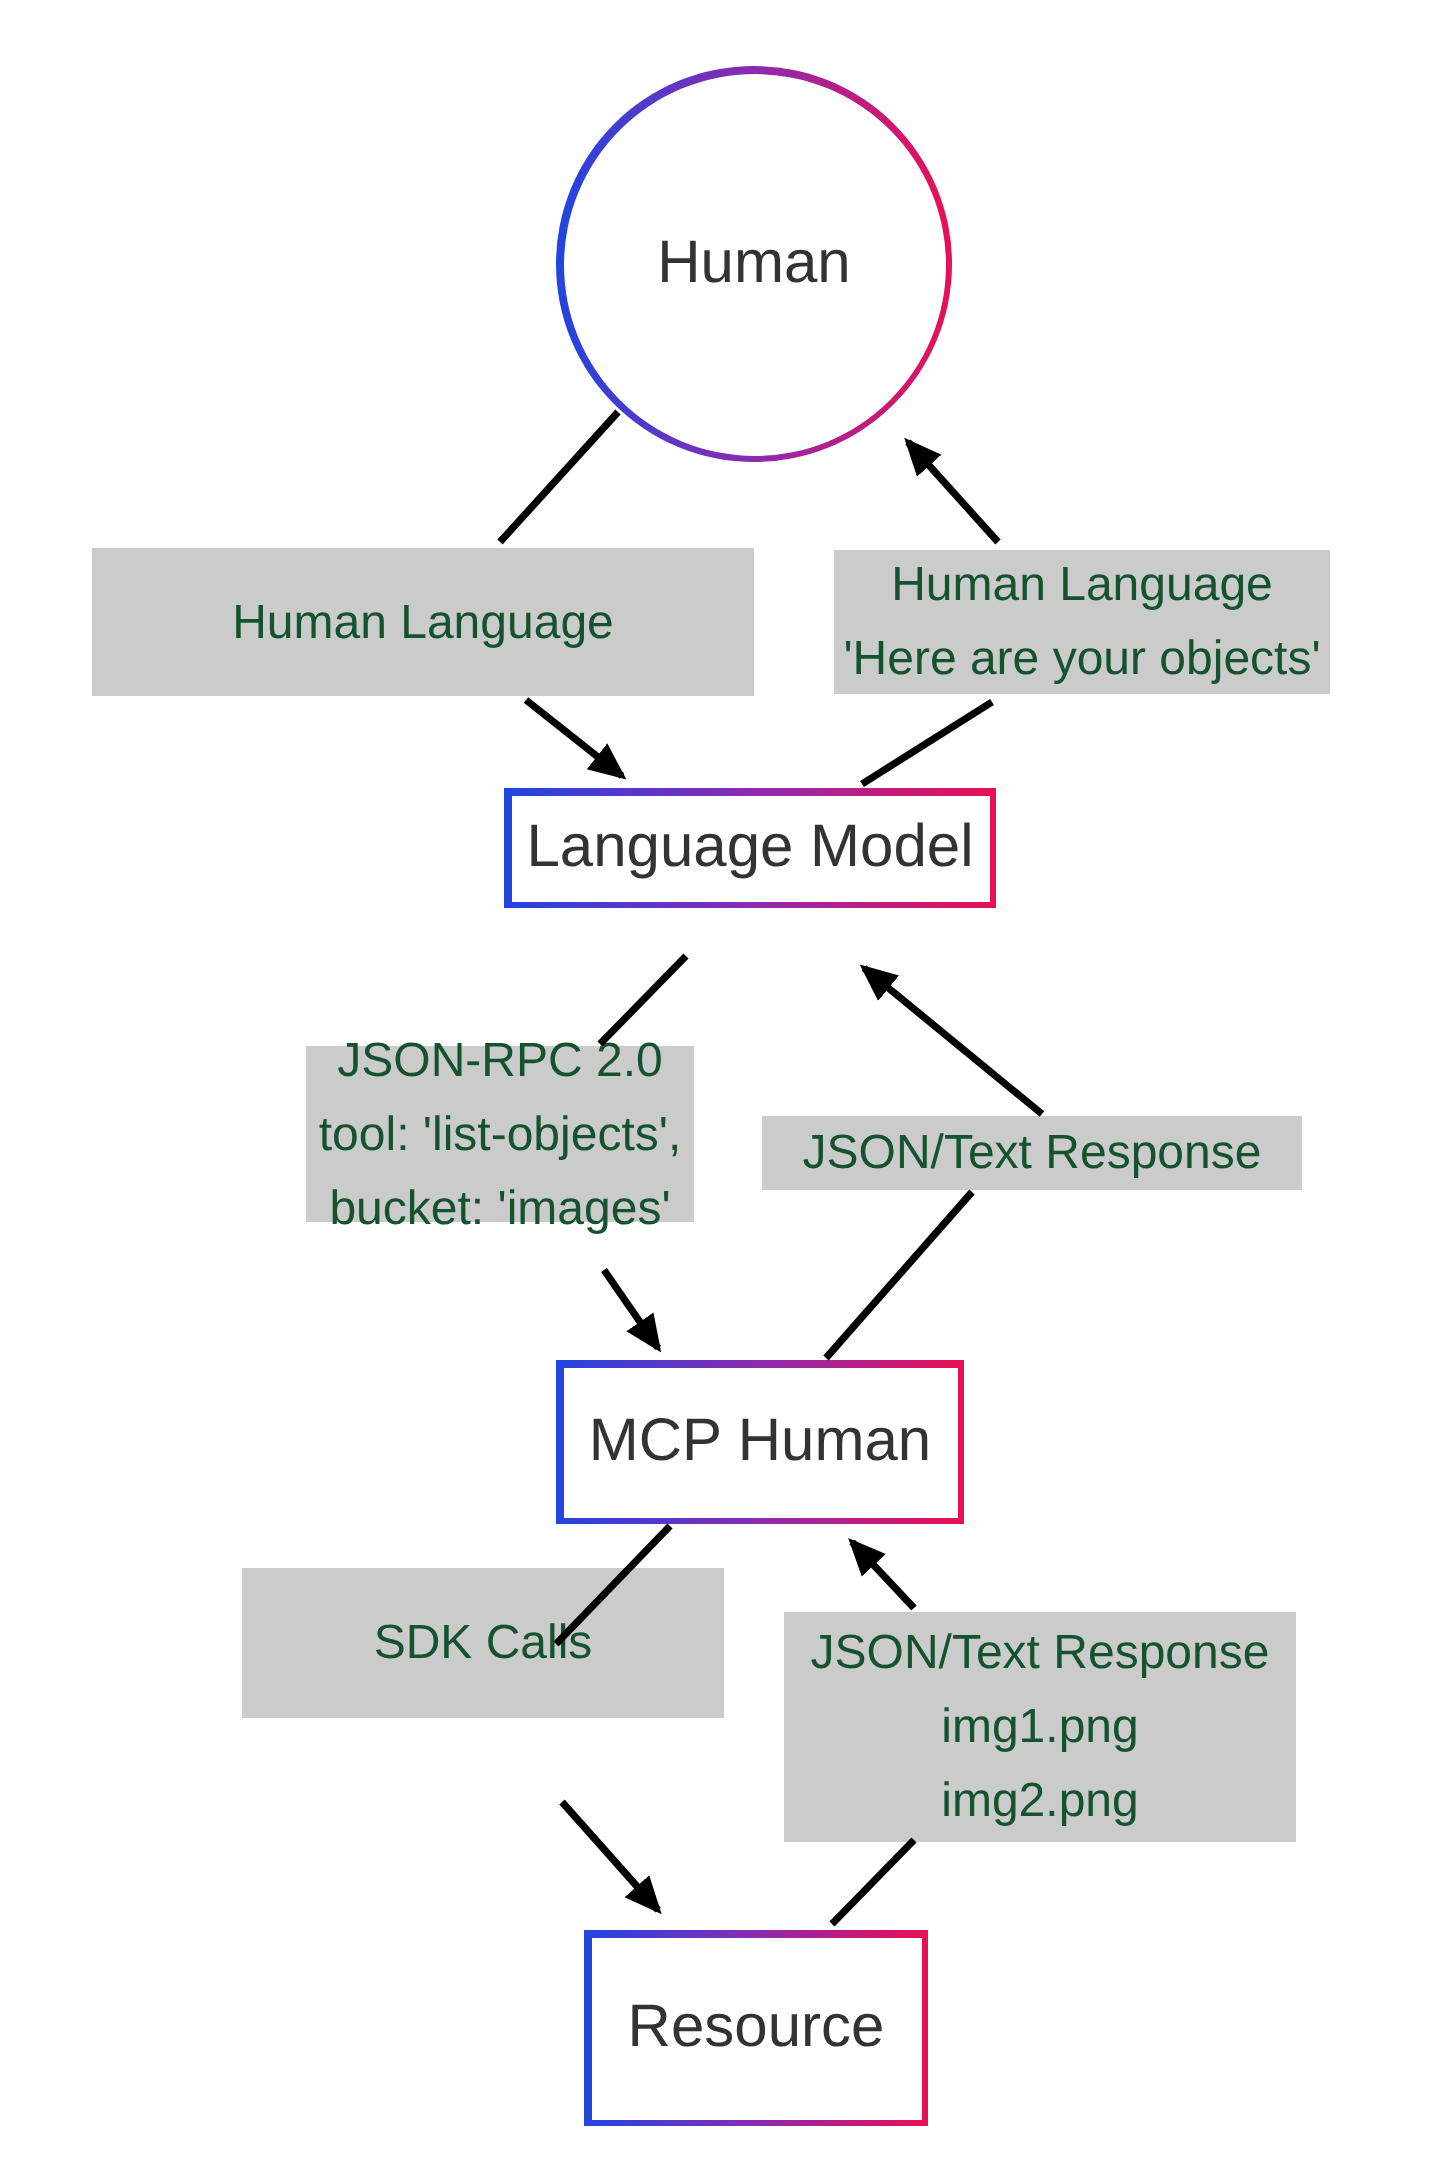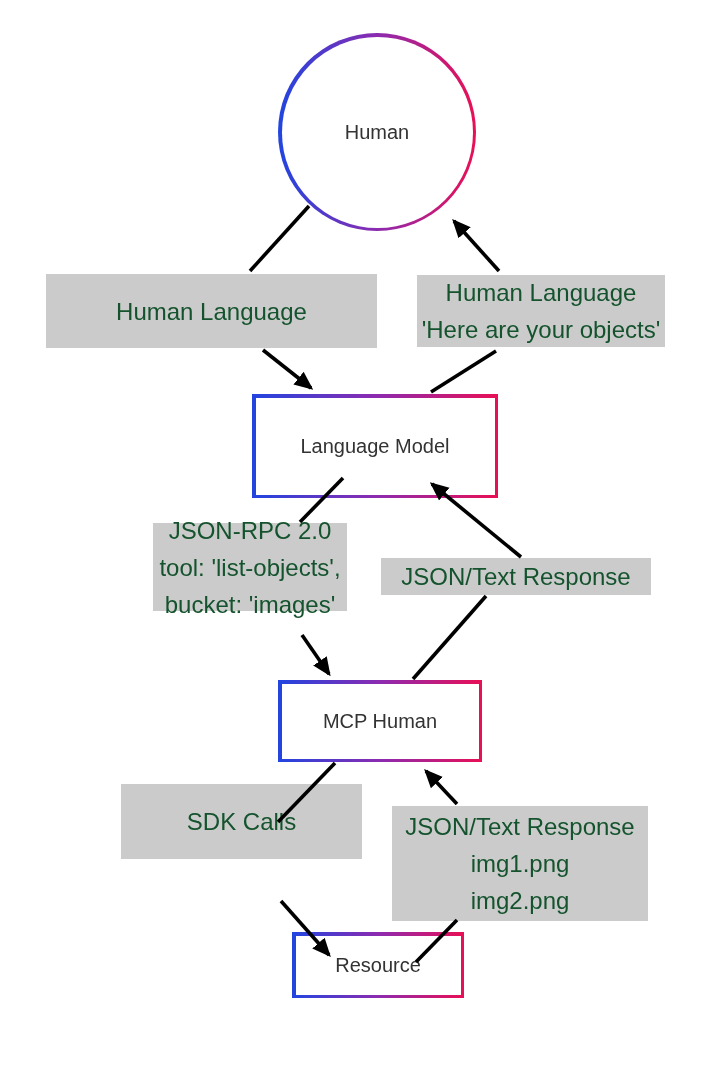--- a/index.html
+++ b/index.html
@@ -16,21 +16,21 @@
     position: absolute;
     background: linear-gradient(90deg, #2145e0 0%, #8c2bb0 50%, #e90f55 100%);
   }
   .gnode .inner {
     position: absolute;
     inset: 3.5px;
     background: #ffffff;
     display: flex;
     align-items: center;
     justify-content: center;
-    font-size: 20px;
+    font-size: 30px;
     color: #333333;
     white-space: nowrap;
   }
   .circle, .circle .inner { border-radius: 50%; }
 
   
   .elabel {
     position: absolute;
     background: #cbcbcb;
     color: #14532d;
@@ -56,29 +56,29 @@
 </style>
 </head>
 <body>
 
 <div class="canvas">
 
   <div class="gnode circle" style="left:278px; top:33px; width:198px; height:198px;">
     <div class="inner">Human</div>
   </div>
 
-  <div class="gnode" style="left:252px; top:394px; width:246px; height:104px;text-align:right;">
+  <div class="gnode" style="left:252px; top:394px; width:246px; height:60px;text-align:right;">
     <div class="inner">Language Model</div>
   </div>
 
   <div class="gnode" style="left:278px; top:680px; width:204px; height:82px;">
     <div class="inner">MCP Human</div>
   </div>
 
-  <div class="gnode" style="left:292px; top:932px; width:172px; height:66px;">
+  <div class="gnode" style="left:292px; top:965px; width:172px; height:98px;">
     <div class="inner">Resource</div>
   </div>
 
   <div class="elabel" style="left:46px; top:274px; width:331px; height:74px;">
     <div>Human Language</div>
   </div>
 
   <div class="elabel" style="left:417px; top:275px; width:248px; height:72px;">
     <div>Human Language</div>
     <div>'Here are your objects'</div>

